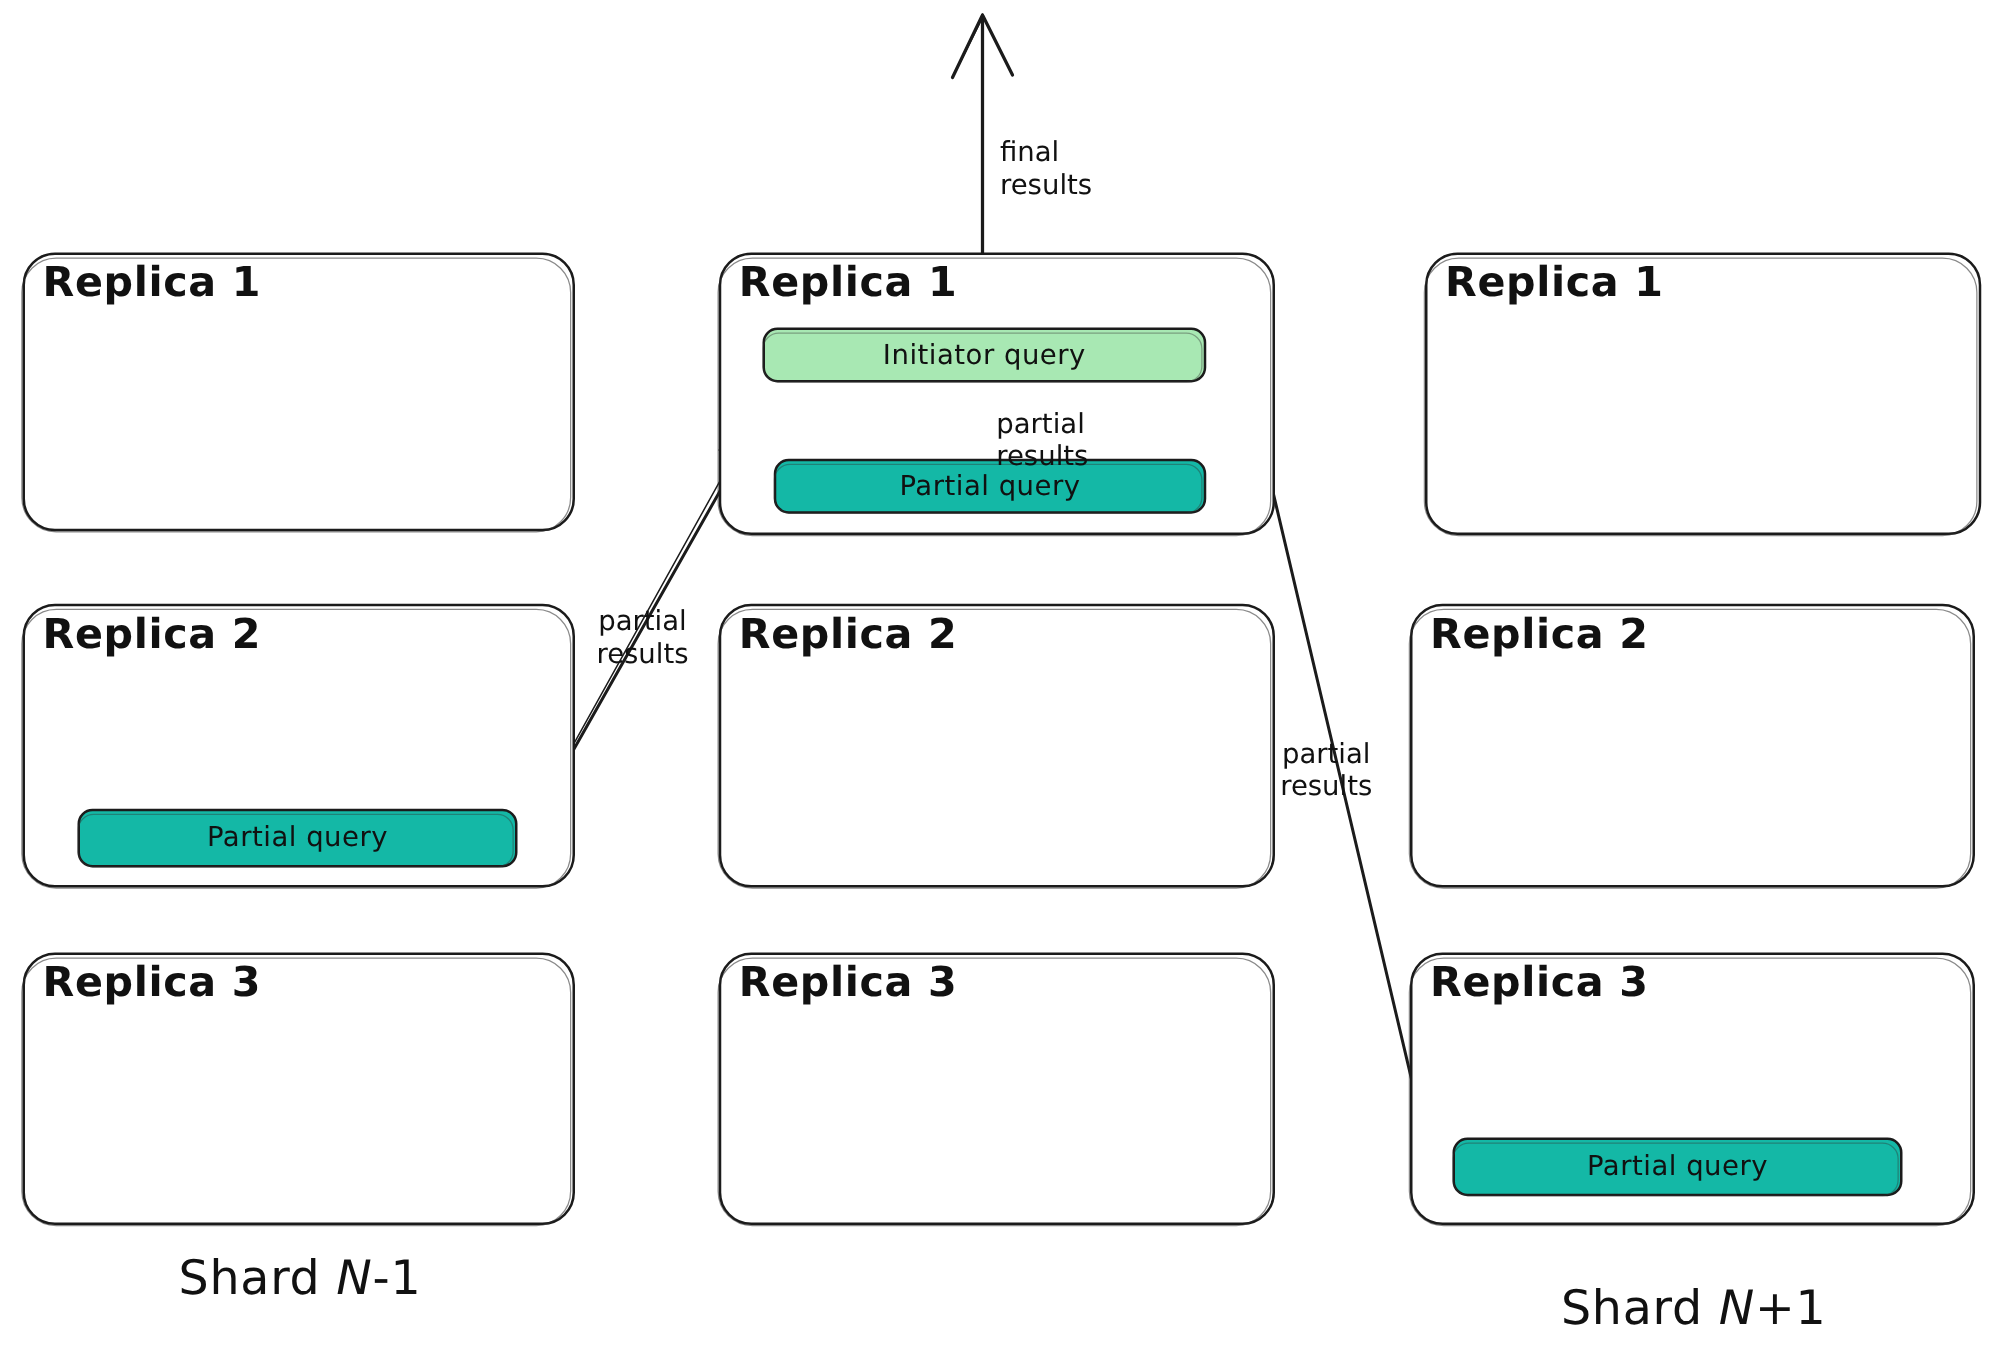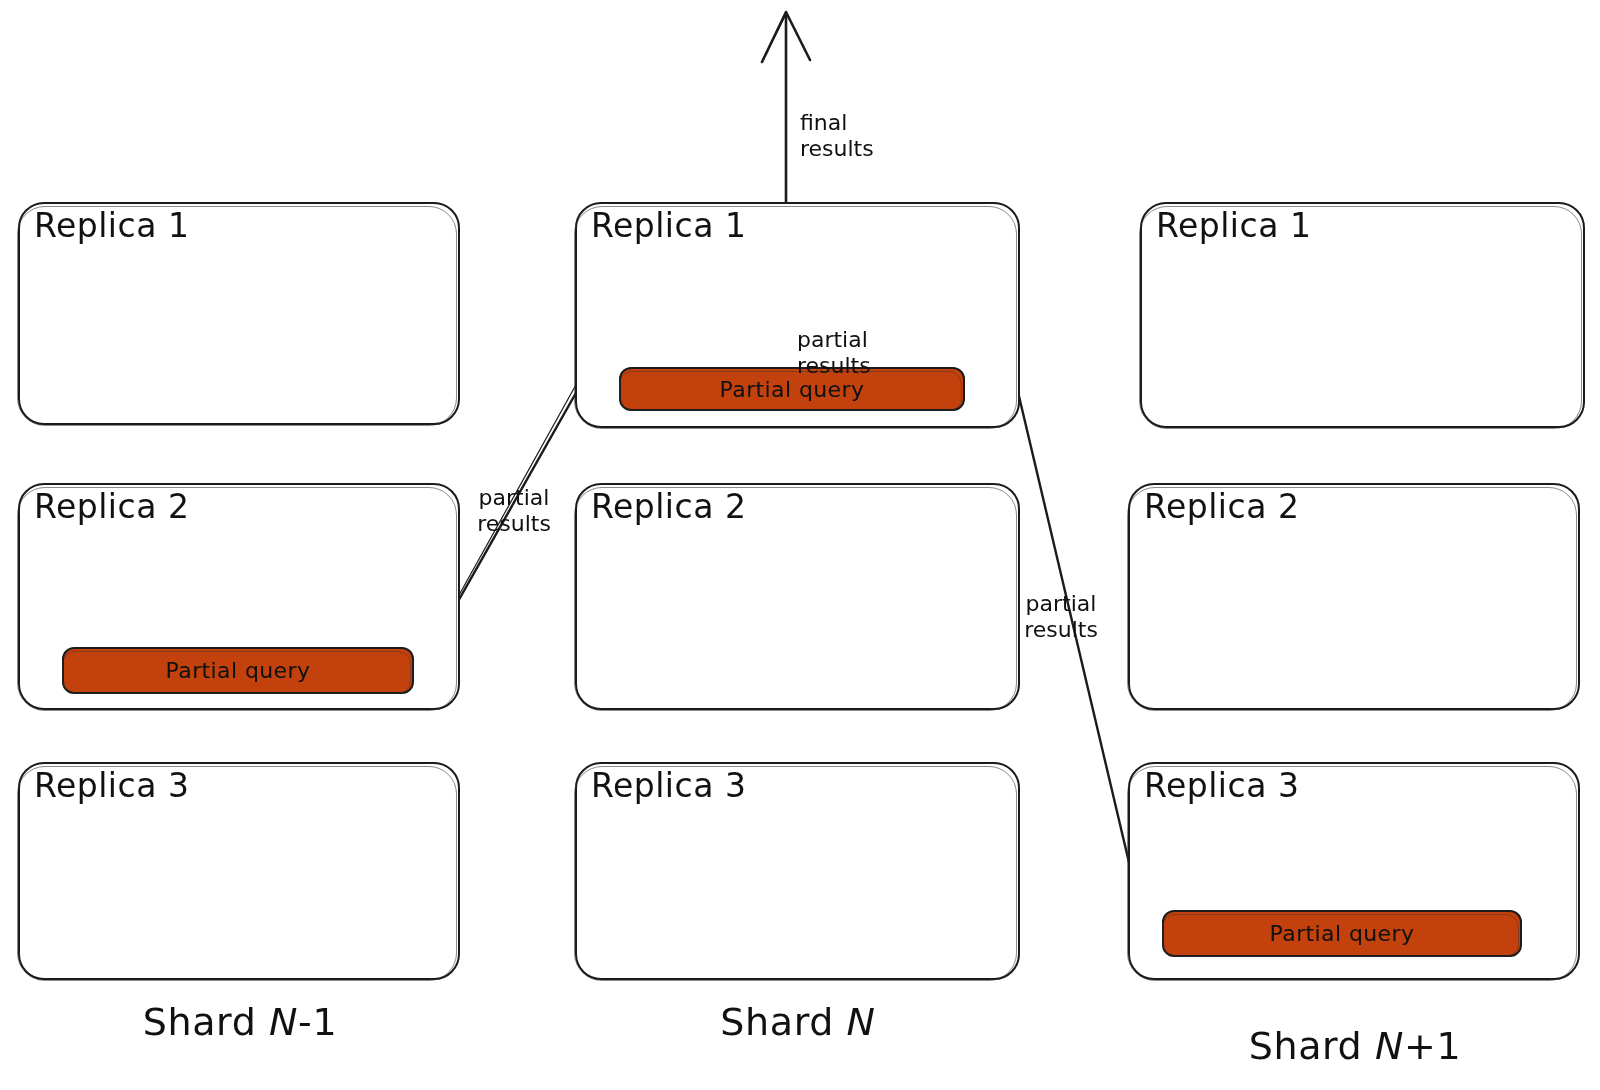--- a/index.html
+++ b/index.html
@@ -31,21 +31,21 @@
     border-radius: 28px;
     opacity: .55;
     pointer-events: none;
   }
   .replica-label {
     position: absolute;
     left: 14px;
     top: 2px;
     font-family: "DejaVu Sans", sans-serif;
     font-size: 33px;
-    font-weight: 400;
+    font-weight: 700;
     letter-spacing: .5px;
     color: #111;
     white-space: nowrap;
   }
   .query-chip {
     position: absolute;
     box-sizing: border-box;
     border: 2.2px solid #1b1b1b;
     border-radius: 12px;
     display: flex;
@@ -57,21 +57,21 @@
   }
   .query-chip::after {
     content: "";
     position: absolute;
     left: -2px; top: 2px; right: 1px; bottom: -2px;
     border: 1px solid #33333366;
     border-radius: 13px;
     pointer-events: none;
   }
   .chip-green { background: #a8e8b3; }
-  .chip-yellow { background: #c2410c; }
+  .chip-yellow { background: #14b8a6; }
 
   .shard-label {
     position: absolute;
     font-size: 38px;
     color: #111;
     white-space: nowrap;
     text-align: center;
     letter-spacing: .6px;
   }
   .shard-label .it { font-style: italic; }
@@ -136,36 +136,36 @@
   <div class="replica-box" style="left:18px; top:762px; width:442px; height:218px;">
     <span class="replica-label">Replica 3</span>
   </div>
 
   <div class="shard-label" style="left:85px; top:1000px; width:310px;">
     <span>Shard </span><span class="it">N</span><span>-1</span>
   </div>
 
   <div class="replica-box" style="left:575px; top:202px; width:445px; height:226px;">
     <span class="replica-label">Replica 1</span>
+    <div class="query-chip chip-green" style="left:33px; top:58px; width:355px; height:44px;">
+      <span>Initiator query</span>
+    </div>
     <div class="query-chip chip-yellow" style="left:42px; top:163px; width:346px; height:44px;">
       <span>Partial query</span>
     </div>
   </div>
 
   <div class="replica-box" style="left:575px; top:483px; width:445px; height:227px;">
     <span class="replica-label">Replica 2</span>
   </div>
 
   <div class="replica-box" style="left:575px; top:762px; width:445px; height:218px;">
     <span class="replica-label">Replica 3</span>
   </div>
 
-  <div class="shard-label" style="left:643px; top:1000px; width:310px;">
-    <span>Shard </span><span class="it">N</span><span></span>
-  </div>
 
   <div class="replica-box" style="left:1140px; top:202px; width:445px; height:226px;">
     <span class="replica-label">Replica 1</span>
   </div>
 
   <div class="replica-box" style="left:1128px; top:483px; width:452px; height:227px;">
     <span class="replica-label">Replica 2</span>
   </div>
 
   <div class="replica-box" style="left:1128px; top:762px; width:452px; height:218px;">

